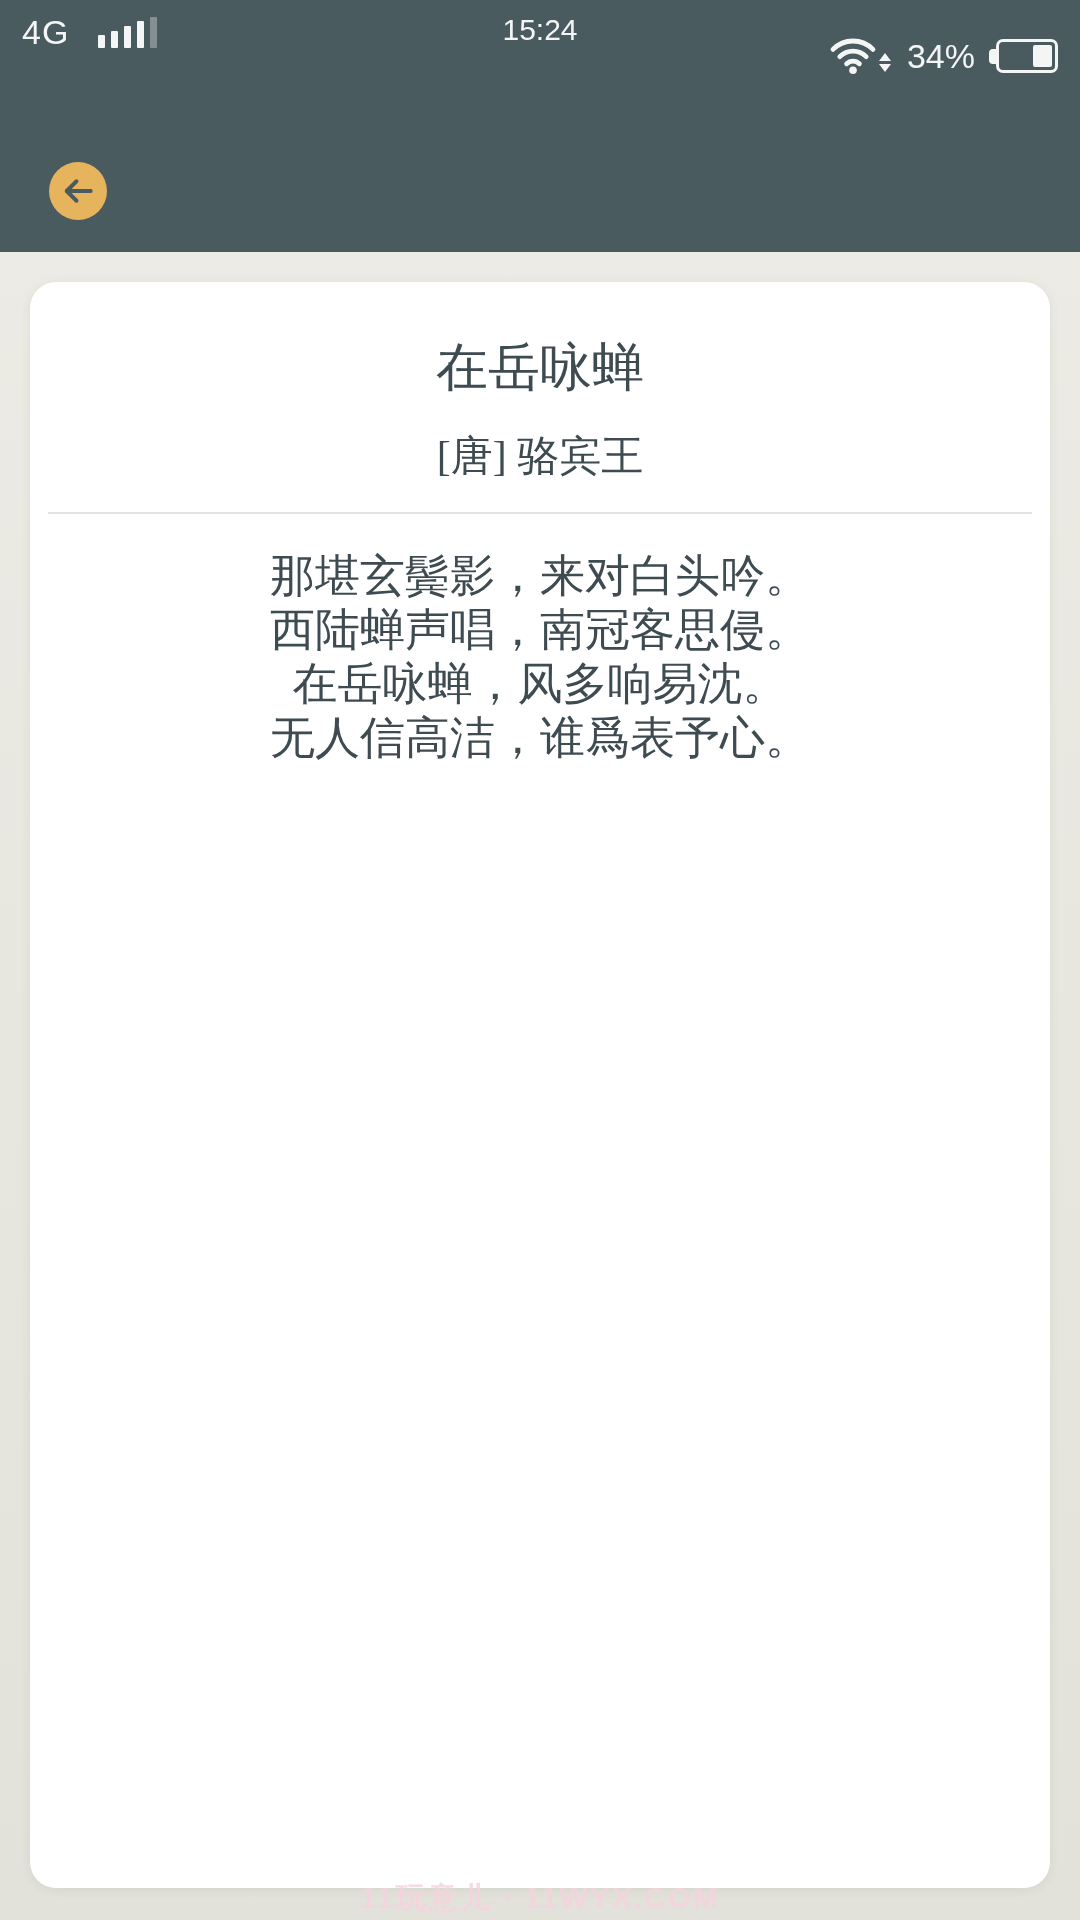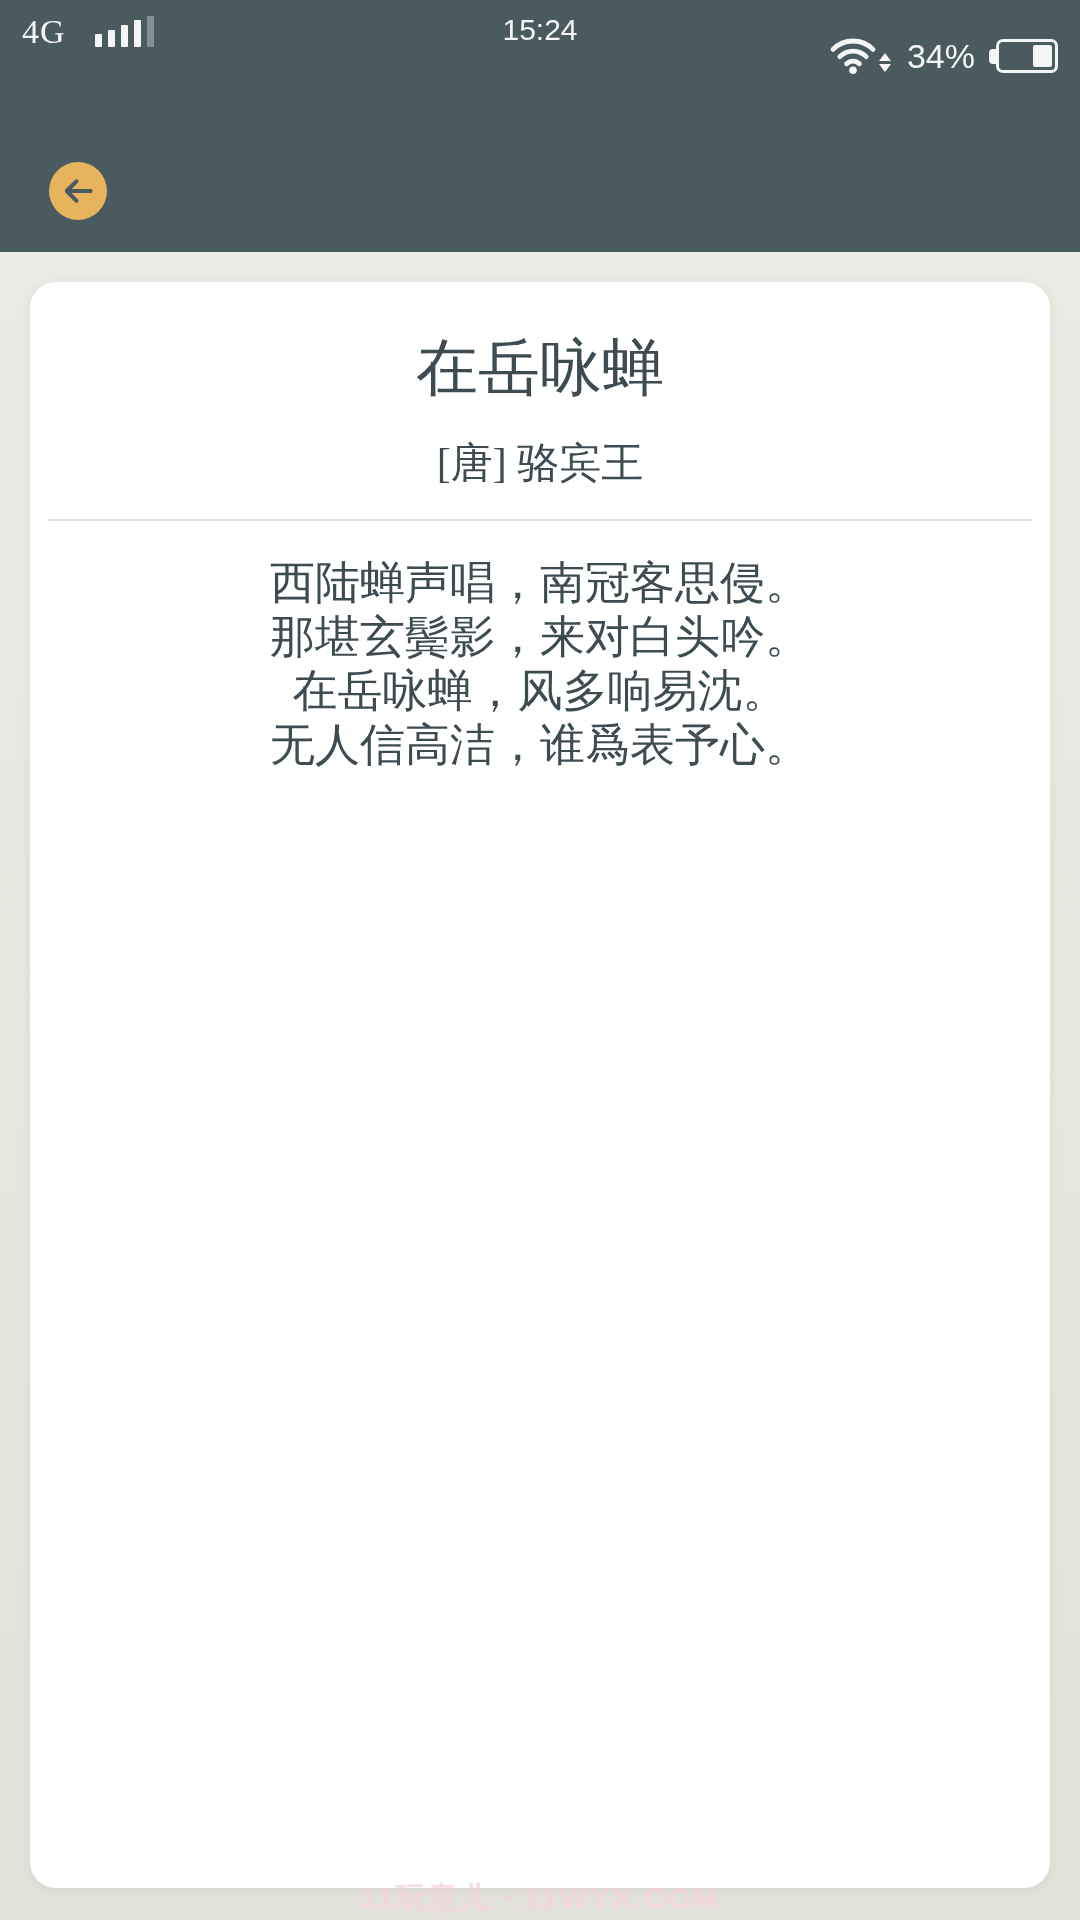--- a/index.html
+++ b/index.html
@@ -27,21 +27,21 @@
   .app-header{
     position:absolute;left:0;top:0;width:1080px;height:252px;
     background:var(--header-bg);
   }
   .status-bar{
     position:absolute;left:0;top:0;width:1080px;height:58px;
     display:flex;align-items:center;justify-content:space-between;
     box-sizing:border-box;padding:6px 22px 0 22px;
     color:#f4f6f6;
   }
-  .sb-left{display:flex;align-items:center;gap:29px;font-family:Liberation Serif, serif;}
+  .sb-left{display:flex;align-items:flex-end;gap:29px;}
   .network-label{font-size:34px;line-height:34px;letter-spacing:1px;}
   .signal-bars{display:flex;align-items:flex-end;gap:6px;height:31px;padding-bottom:1px;}
   .signal-bar{width:7px;background:#f4f6f6;border-radius:1px;}
   .signal-bar.b1{height:13px;}
   .signal-bar.b2{height:17px;}
   .signal-bar.b3{height:22px;}
   .signal-bar.b4{height:27px;}
   .signal-bar.dim{height:31px;background:rgba(255,255,255,0.32);}
   .sb-center{position:absolute;left:0;right:0;top:8px;text-align:center;pointer-events:none;}
   .time-label{font-size:30px;line-height:44px;font-weight:400;}
@@ -67,21 +67,21 @@
   .poem-card{
     position:absolute;left:30px;top:282px;width:1020px;height:1606px;
     background:var(--card-bg);border-radius:26px;
     box-shadow:0 2px 10px rgba(90,95,80,0.10);
     box-sizing:border-box;
     font-family:"Liberation Serif",serif;
     color:var(--text);
   }
   .poem-title{
     margin-top:56px;text-align:center;
-    font-size:62px;line-height:60px;font-weight:400;
+    font-size:52px;line-height:60px;font-weight:400;
   }
   .poem-author{
     margin-top:12px;text-align:center;
     font-size:42px;line-height:46px;font-weight:400;
   }
   .divider{
     margin:33px 18px 0 18px;height:2px;background:var(--divider);
   }
   .poem-lines{
     margin-top:35px;text-align:center;
@@ -154,22 +154,22 @@
         </g>
       </svg>
     </button>
   </header>
 
   <main class="poem-card">
     <h1 class="poem-title">在岳咏蝉</h1>
     <div class="poem-author">[唐] 骆宾王</div>
     <div class="divider"></div>
     <div class="poem-lines">
+      <div class="poem-line">那堪玄鬓影，来对白头吟。</div>
       <div class="poem-line">西陆蝉声唱，南冠客思侵。</div>
-      <div class="poem-line">那堪玄鬓影，来对白头吟。</div>
       <div class="poem-line">在岳咏蝉，风多响易沈。</div>
       <div class="poem-line">无人信高洁，谁爲表予心。</div>
     </div>
   </main>
 
   <div class="watermark">11玩意儿・11WYX.COM</div>
 
 </div>
 
 </body></html>

